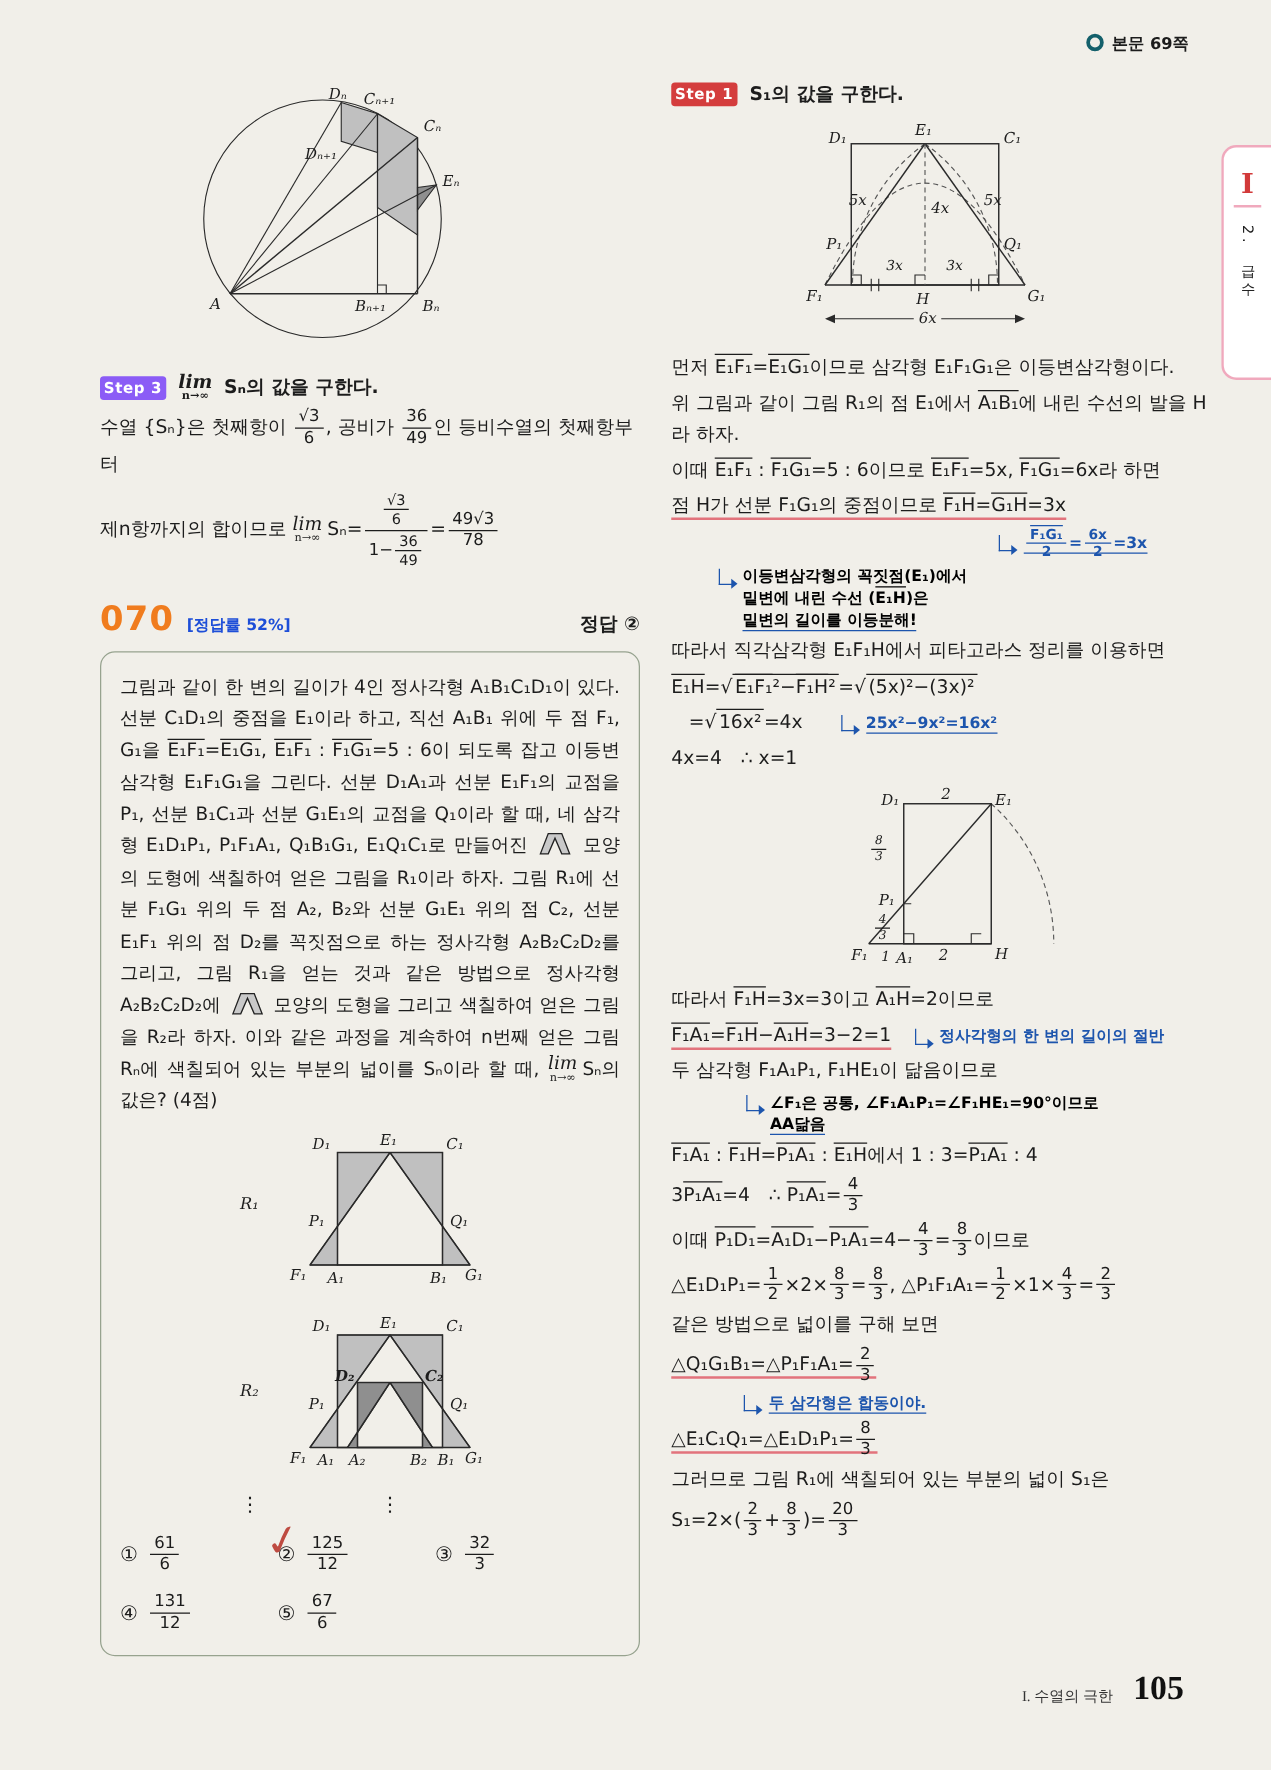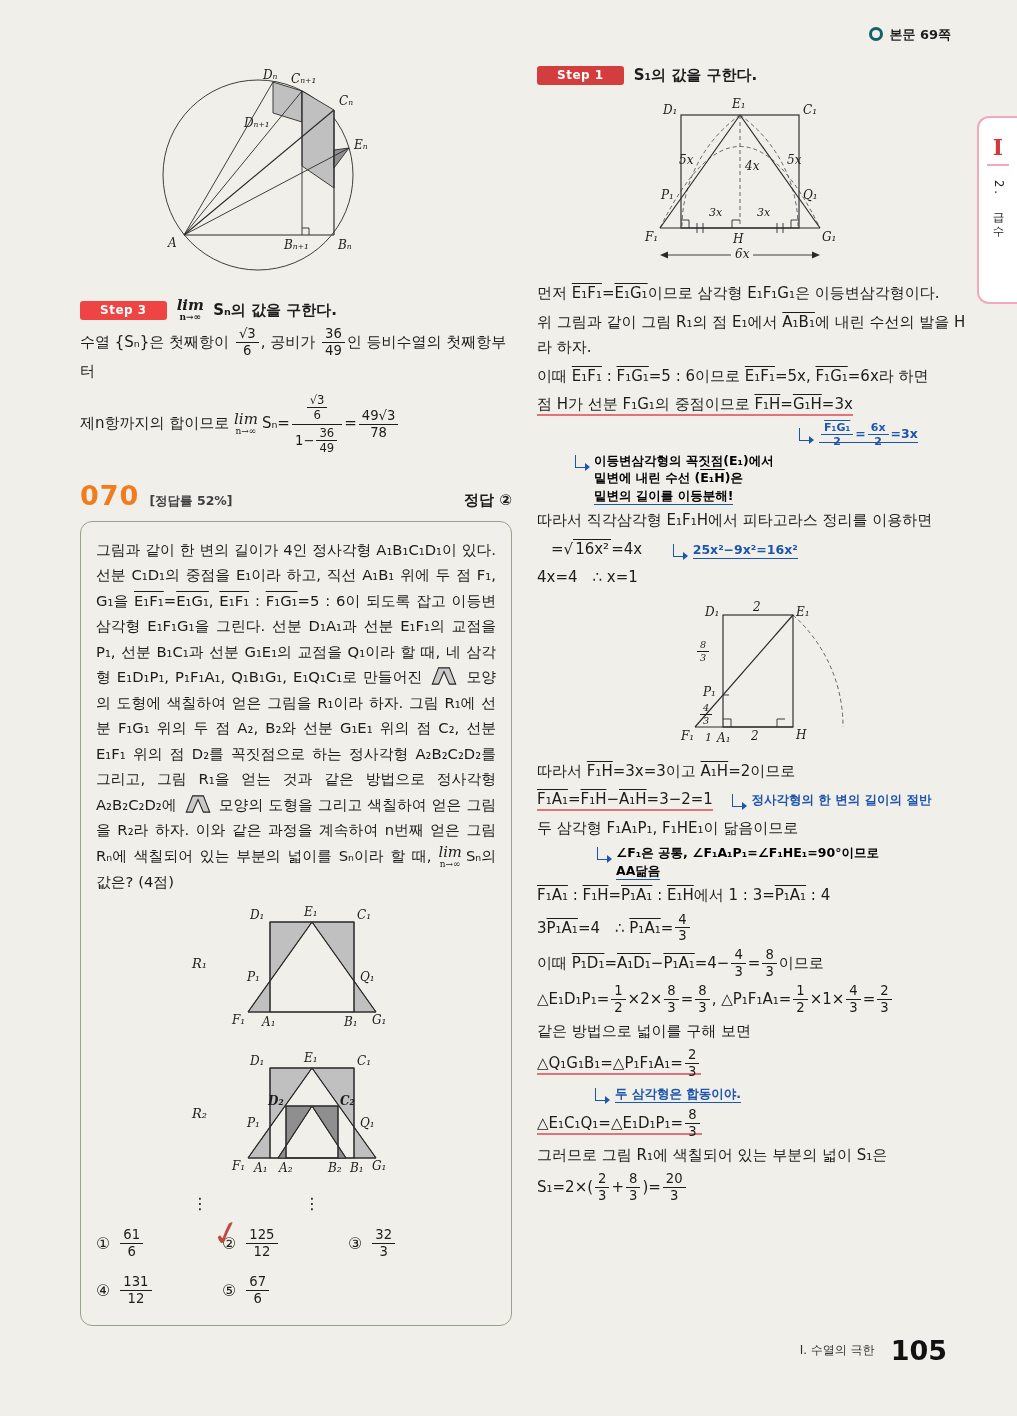--- a/index.html
+++ b/index.html
@@ -5,21 +5,21 @@
   html,body{margin:0;padding:0;}
   body{background:#d8d6d0;font-family:"DejaVu Sans","Liberation Sans",sans-serif;}
   .page{position:relative;width:1017px;height:1416px;background:#f1efe9;margin:0 auto;overflow:hidden;color:#1c1c1c;}
 
   
   .header-ref{position:absolute;top:26px;right:66px;font-size:13px;font-weight:bold;}
   .dot-icon{display:inline-block;width:8px;height:8px;border:3px solid #14606b;border-radius:50%;margin-right:6px;vertical-align:-2px;}
   .side-tab{position:absolute;right:0;top:116px;width:40px;height:188px;background:#ffffff;border:2px solid #f0a9bd;border-right:none;border-radius:12px 0 0 12px;display:flex;flex-direction:column;align-items:center;padding-top:16px;box-sizing:border-box;}
   .tab-roman{font-family:"DejaVu Serif",serif;font-size:22px;font-weight:bold;color:#d23a3a;border-bottom:2px solid #f0a9bd;padding:0 6px 4px;}
   .tab-label{margin-top:14px;font-size:11.5px;writing-mode:vertical-rl;letter-spacing:3px;color:#222;}
-  .footer{position:absolute;bottom:50px;right:70px;display:flex;align-items:center;gap:16px;}
+  .footer{position:absolute;bottom:50px;right:70px;display:flex;align-items:flex-end;gap:16px;font-family:Liberation Serif, serif;}
   .footer-section{font-size:12px;color:#333;}
   .footer-page{font-size:27px;font-weight:bold;color:#111;}
 
   
   .left-col{position:absolute;left:80px;top:66px;width:432px;}
   .right-col{position:absolute;left:537px;top:66px;width:440px;}
 
   
   .sline{margin:3px 0;font-size:15px;line-height:25.5px;}
   .indent1{margin-left:14px;}
@@ -39,29 +39,29 @@
   .ul-blue{border-bottom:1.4px solid #1d55ad;padding-bottom:1px;}
   .note{color:#1d55ad;font-size:12.5px;font-weight:600;}
   .note-row{margin:1px 0 3px 0;}
   .callout{display:flex;gap:4px;margin:2px 0 4px 38px;color:#000000;font-size:12.5px;line-height:17.5px;font-weight:700;}
   .hookwrap{color:#1d55ad;white-space:nowrap;}
   .hook{display:inline-block;width:10px;height:12px;border-left:1.6px solid currentColor;border-bottom:1.6px solid currentColor;vertical-align:-3px;}
   .arrhead{display:inline-block;width:0;height:0;border-top:4px solid transparent;border-bottom:4px solid transparent;border-left:5.5px solid currentColor;vertical-align:-6px;margin-left:-1px;}
 
   
   .step-row{margin:16px 0 4px 0;display:flex;align-items:center;gap:10px;}
-  .badge{display:inline-block;padding:2px 20px 3px;font-size:12px;font-weight:bold;color:#fff;border-radius:3px;letter-spacing:.5px;}
-  .badge-green{background:#ef4444;}
+  .badge{display:inline-block;padding:2px 3px 3px;font-size:12px;font-weight:bold;color:#fff;border-radius:3px;letter-spacing:.5px;}
+  .badge-green{background:#8b5cf6;}
   .badge-red{background:#d43d3d;}
   .step-title{font-size:15px;font-weight:600;}
 
   
   .prob-head{margin-top:24px;display:flex;align-items:baseline;gap:10px;}
   .prob-num{font-size:27px;font-weight:bold;color:#f07c1e;letter-spacing:1px;}
-  .prob-rate{font-size:12.5px;font-weight:bold;color:#404040;}
+  .prob-rate{font-size:12.5px;font-weight:bold;color:#1d4ed8;}
   .prob-ans{margin-left:auto;font-size:15px;font-weight:bold;}
   .prob-box{margin-top:10px;border:1.6px solid #97a38f;border-radius:12px;padding:15px 15px 18px;box-sizing:border-box;}
   .prob-text{font-size:14.8px;line-height:25.5px;text-align:justify;}
   .house-icon{vertical-align:-3px;margin:0 3px;}
 
   
   .fig{position:relative;overflow:visible;}
   .lbl{position:absolute;font-size:12px;font-style:italic;font-family:"DejaVu Serif",serif;white-space:nowrap;}
   .lbl .fr{font-size:11px;}
   .fig-circle{width:250px;height:212px;margin:4px 0 0 62px;}
@@ -298,20 +298,21 @@
     <div class="callout">
       <span class="hookwrap"><span class="hook"></span><span class="arrhead"></span></span>
       <div>
         <div>이등변삼각형의 꼭짓점(E₁)에서</div>
         <div>밑변에 내린 수선 (<span class="ov">E₁H</span>)은</div>
         <div><span class="ul-blue">밑변의 길이를 이등분해!</span></div>
       </div>
     </div>
 
     <div class="sline">따라서 직각삼각형 E₁F₁H에서 피타고라스 정리를 이용하면</div>
+    <div class="sline"><span class="ov">E₁H</span>=<span class="rt">√<span class="rad"><span class="ov">E₁F₁</span>²−<span class="ov">F₁H</span>²</span></span>=<span class="rt">√<span class="rad">(5x)²−(3x)²</span></span></div>
     <div class="sline indent1">
       <span>=<span class="rt">√<span class="rad">16x²</span></span>=4x</span>
       <span class="hookwrap" style="margin-left:26px"><span class="hook"></span><span class="arrhead"></span></span>
       <span class="note ul-blue">25x²−9x²=16x²</span>
     </div>
     <div class="sline">4x=4 ∴ x=1</div>
 
     <div class="fig fig-small">
       <svg width="190" height="152" viewBox="0 0 190 152">
         <path d="M128,16 A149,149 0 0 1 178,128" class="dash"></path>

